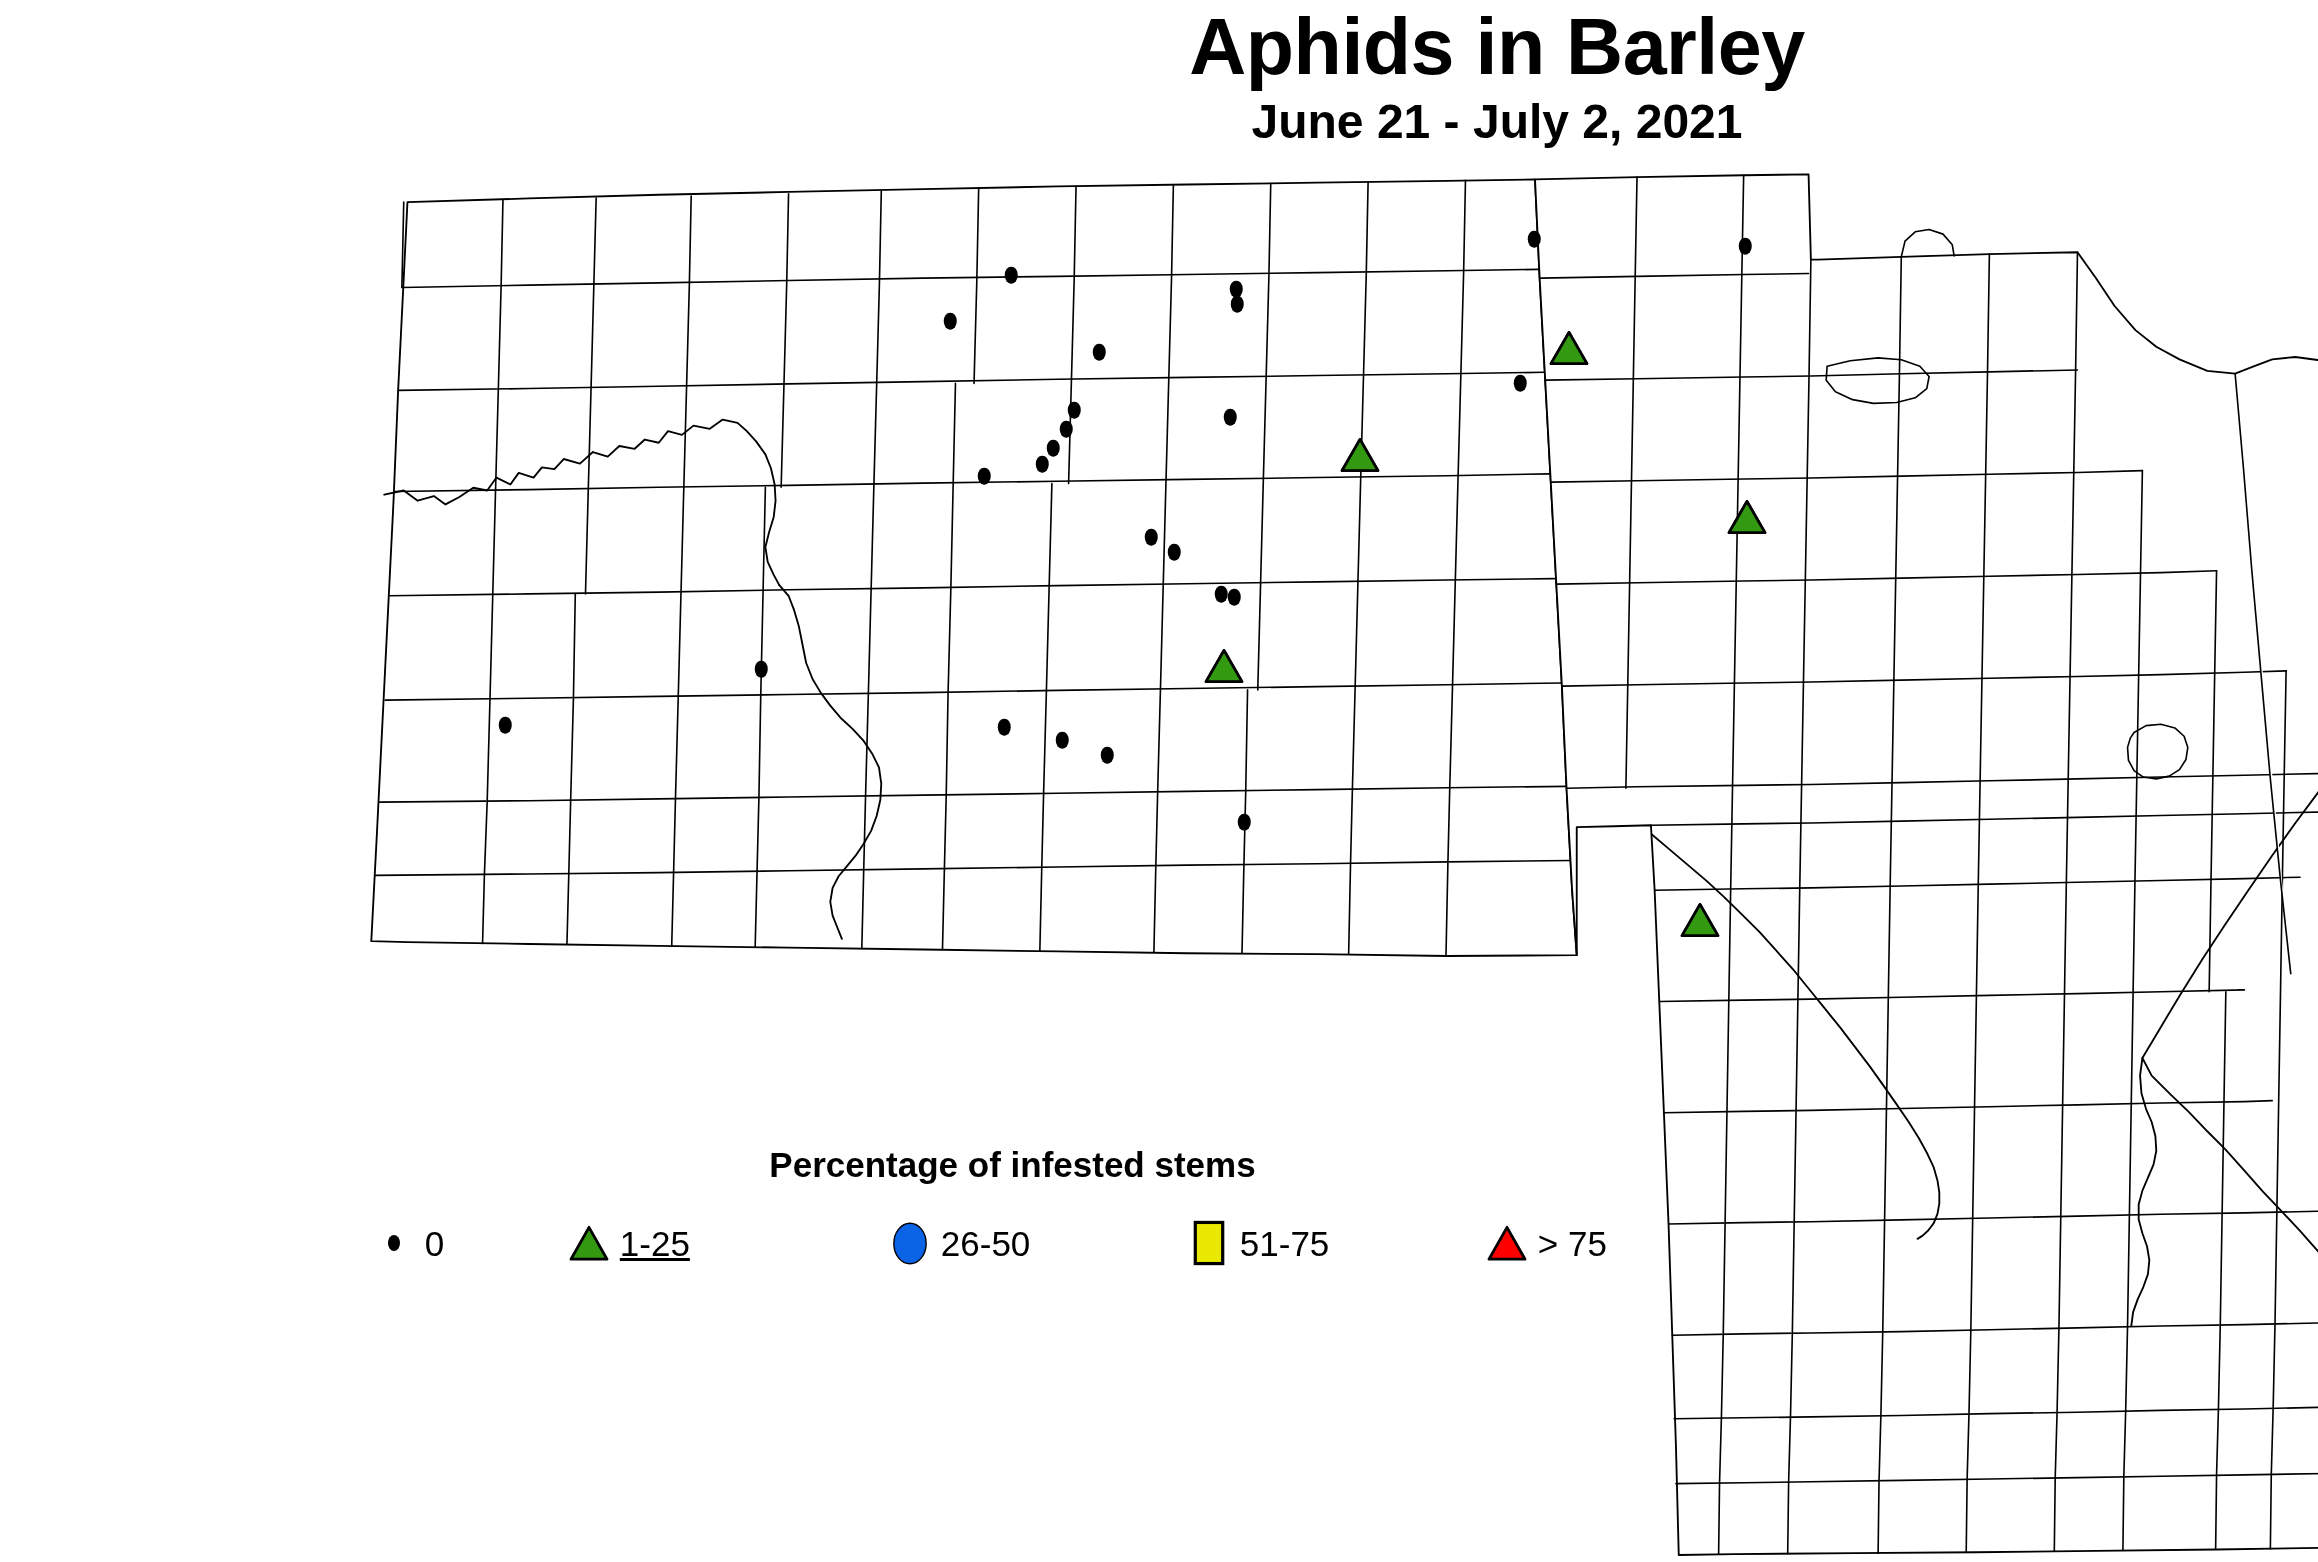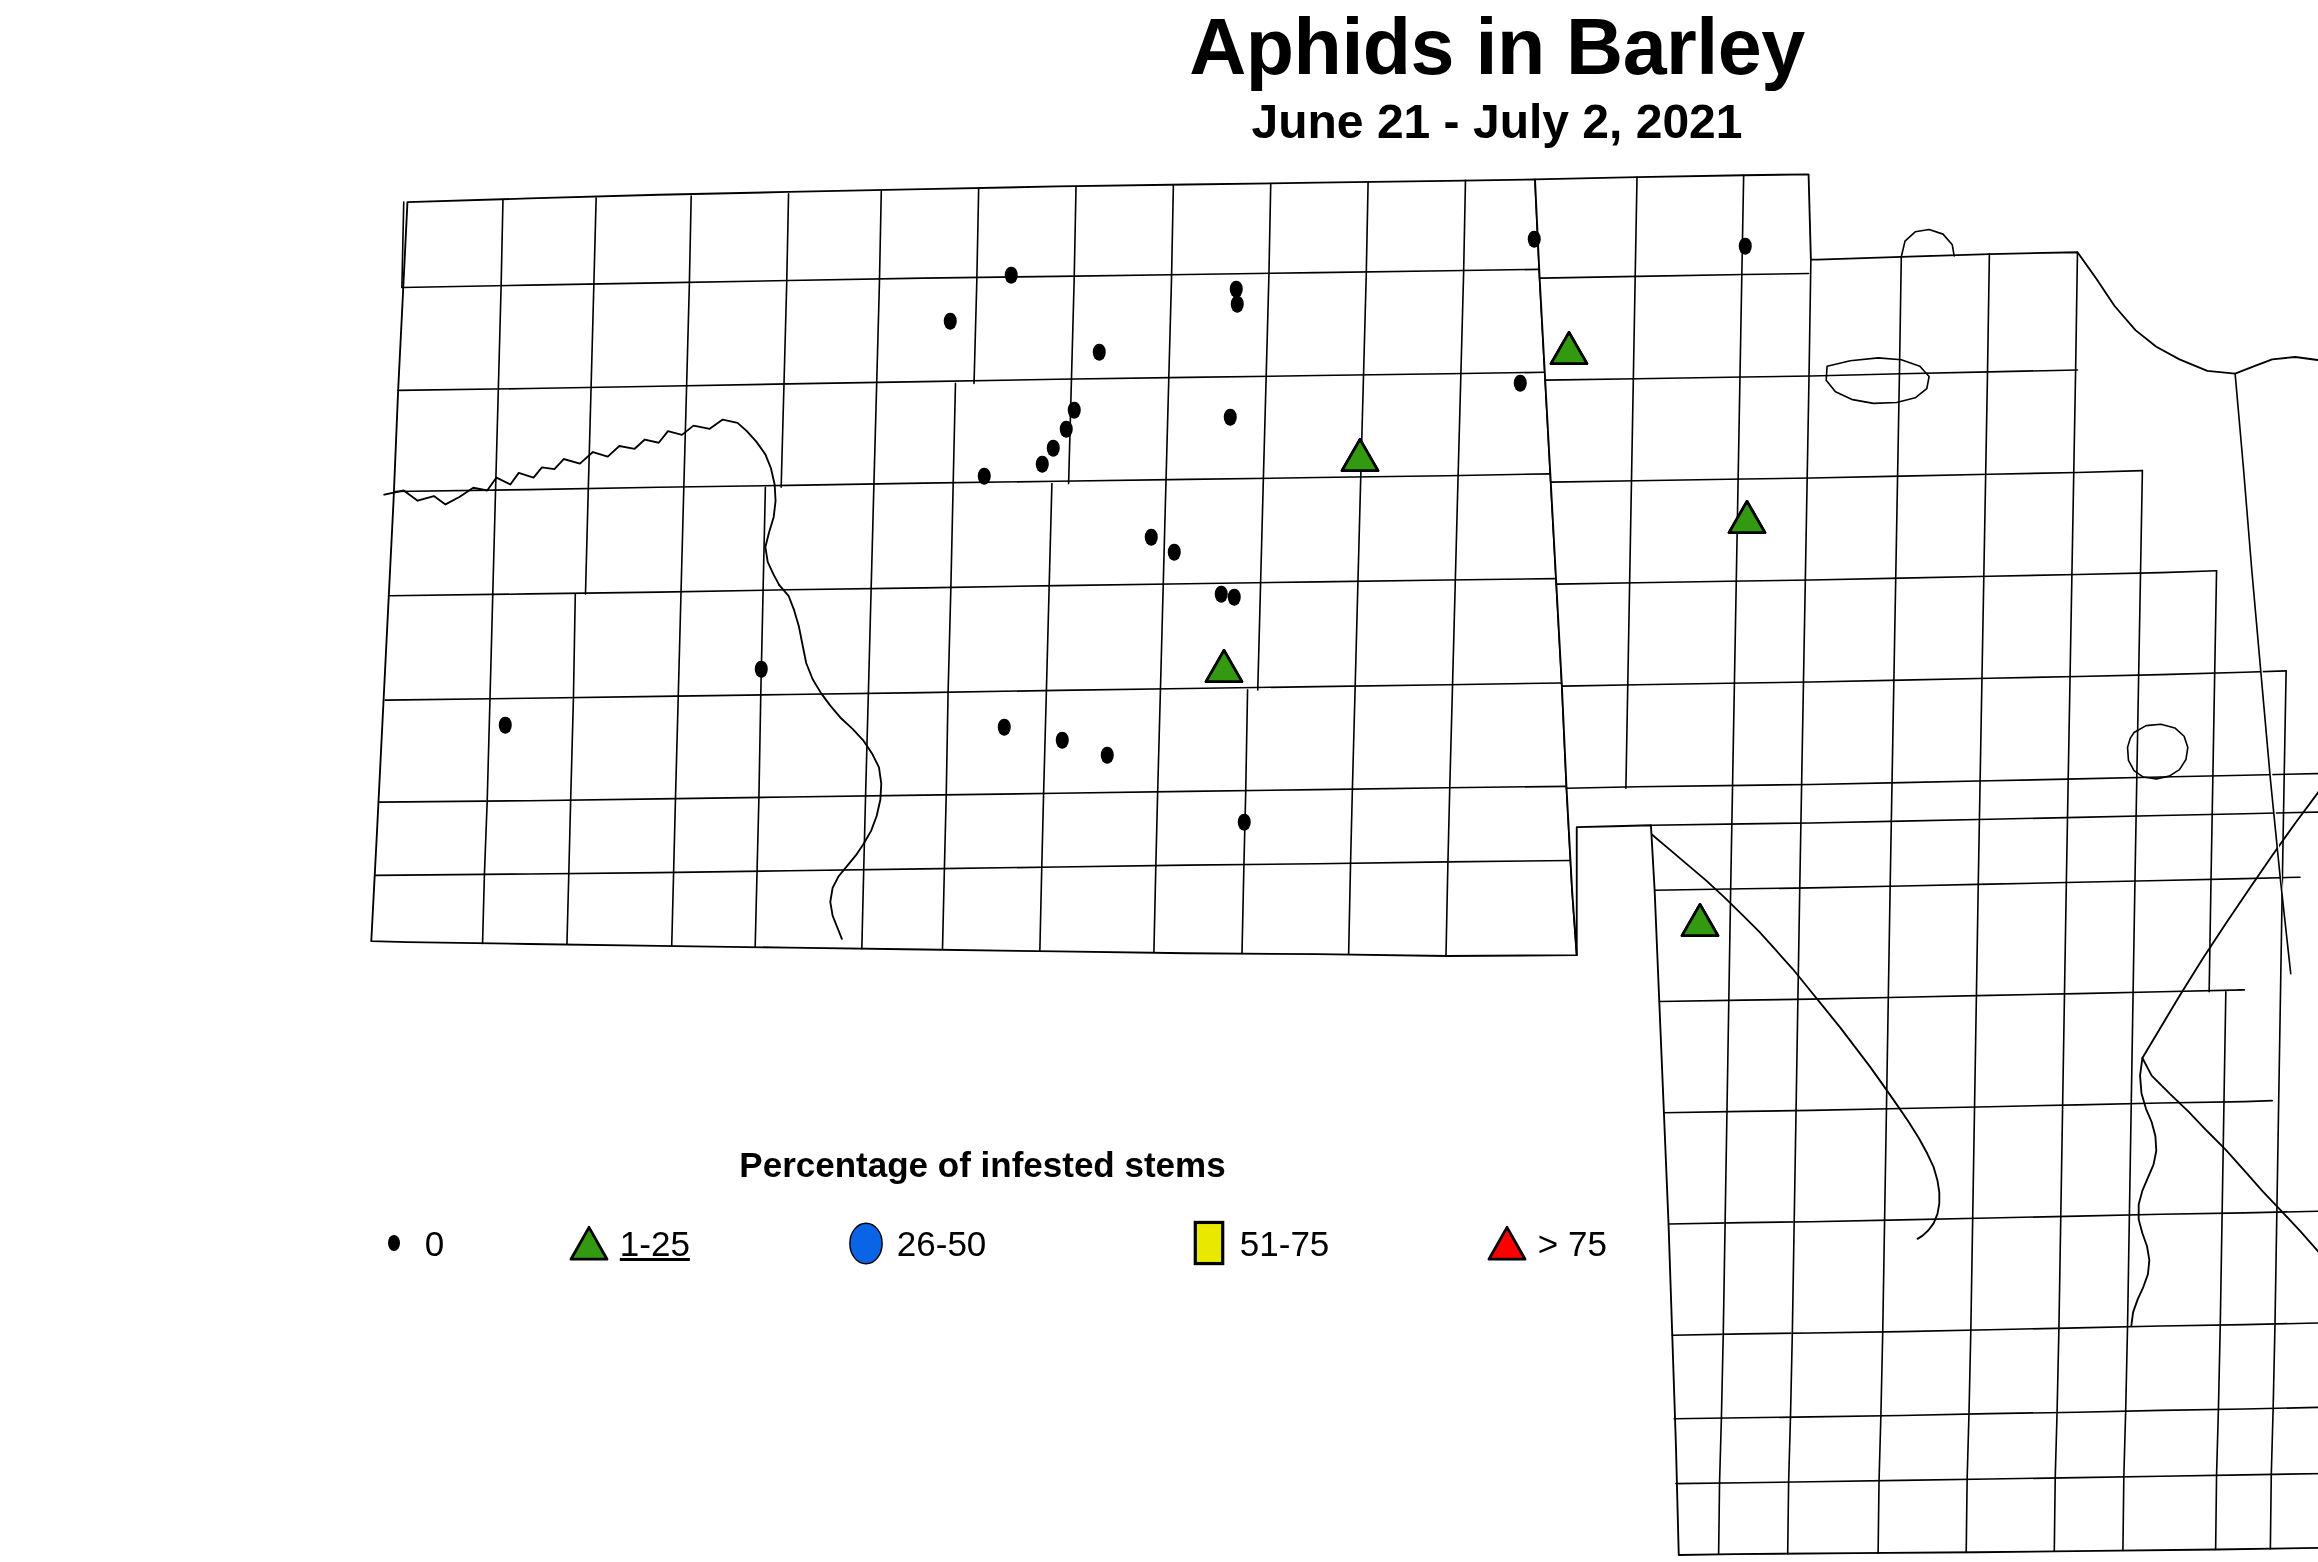--- a/index.html
+++ b/index.html
@@ -26,21 +26,21 @@
   
   .marker{position:absolute;transform:translate(-50%,-50%);}
   .m-dot{
     width:12.5px;height:16.7px;border-radius:50%;background:#000;
   }
   .m-tri{width:0;height:0;}
 
   
   #legend{position:absolute;left:0;top:1145px;width:1855px;}
   #legend-title{
-    position:absolute;left:644px;top:0;width:677px;text-align:center;
+    position:absolute;left:674px;top:0;width:677px;text-align:center;
     font-size:35px;font-weight:bold;white-space:nowrap;
   }
   #legend-items{
     position:absolute;left:366px;top:70px;height:56px;width:1484px;
   }
   .leg-item{position:absolute;top:0;height:56px;display:flex;align-items:center;}
   .leg-sym{width:56px;display:flex;align-items:center;justify-content:center;}
   .leg-label{
     font-size:35px;font-weight:normal;white-space:nowrap;margin-left:2.8px;
     line-height:1;
@@ -279,21 +279,21 @@
           <div class="leg-label">0</div>
         </div>
         <div class="leg-item" style="left: 195px; text-decoration: underline;">
           <div class="leg-sym">
             <svg width="40" height="37" viewBox="0 0 86 80" style="display:block">
               <polygon points="43,5 82,74 4,74" fill="#339911" stroke="#000" stroke-width="6" stroke-linejoin="round"></polygon>
             </svg>
           </div>
           <div class="leg-label">1-25</div>
         </div>
-        <div class="leg-item" style="left: 472px;">
+        <div class="leg-item" style="left: 516px;">
           <div class="leg-sym">
             <svg width="36" height="45" viewBox="0 0 78 96" style="display:block">
               <ellipse cx="39" cy="48" rx="35" ry="44" fill="#0B63E5" stroke="#000" stroke-width="3"></ellipse>
             </svg>
           </div>
           <div class="leg-label">26-50</div>
         </div>
         <div class="leg-item" style="left: 815px;">
           <div class="leg-sym">
             <svg width="32" height="46" viewBox="0 0 70 100" style="display:block">

